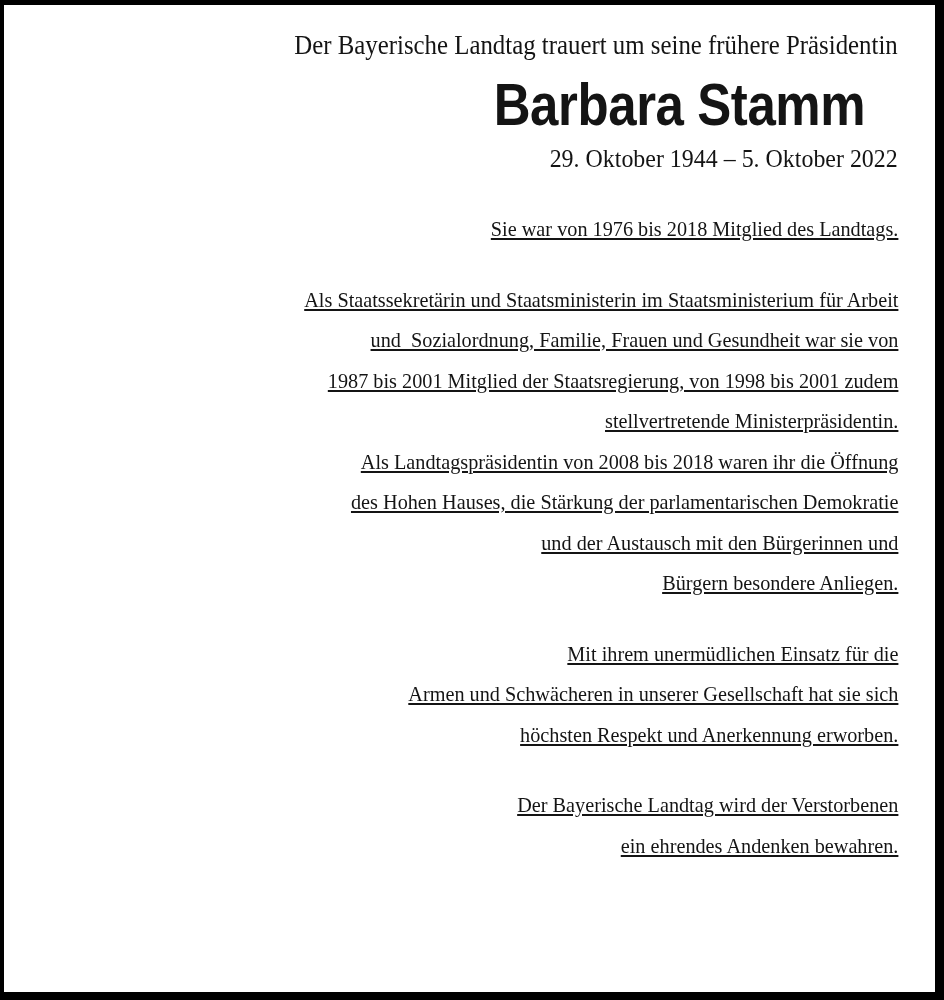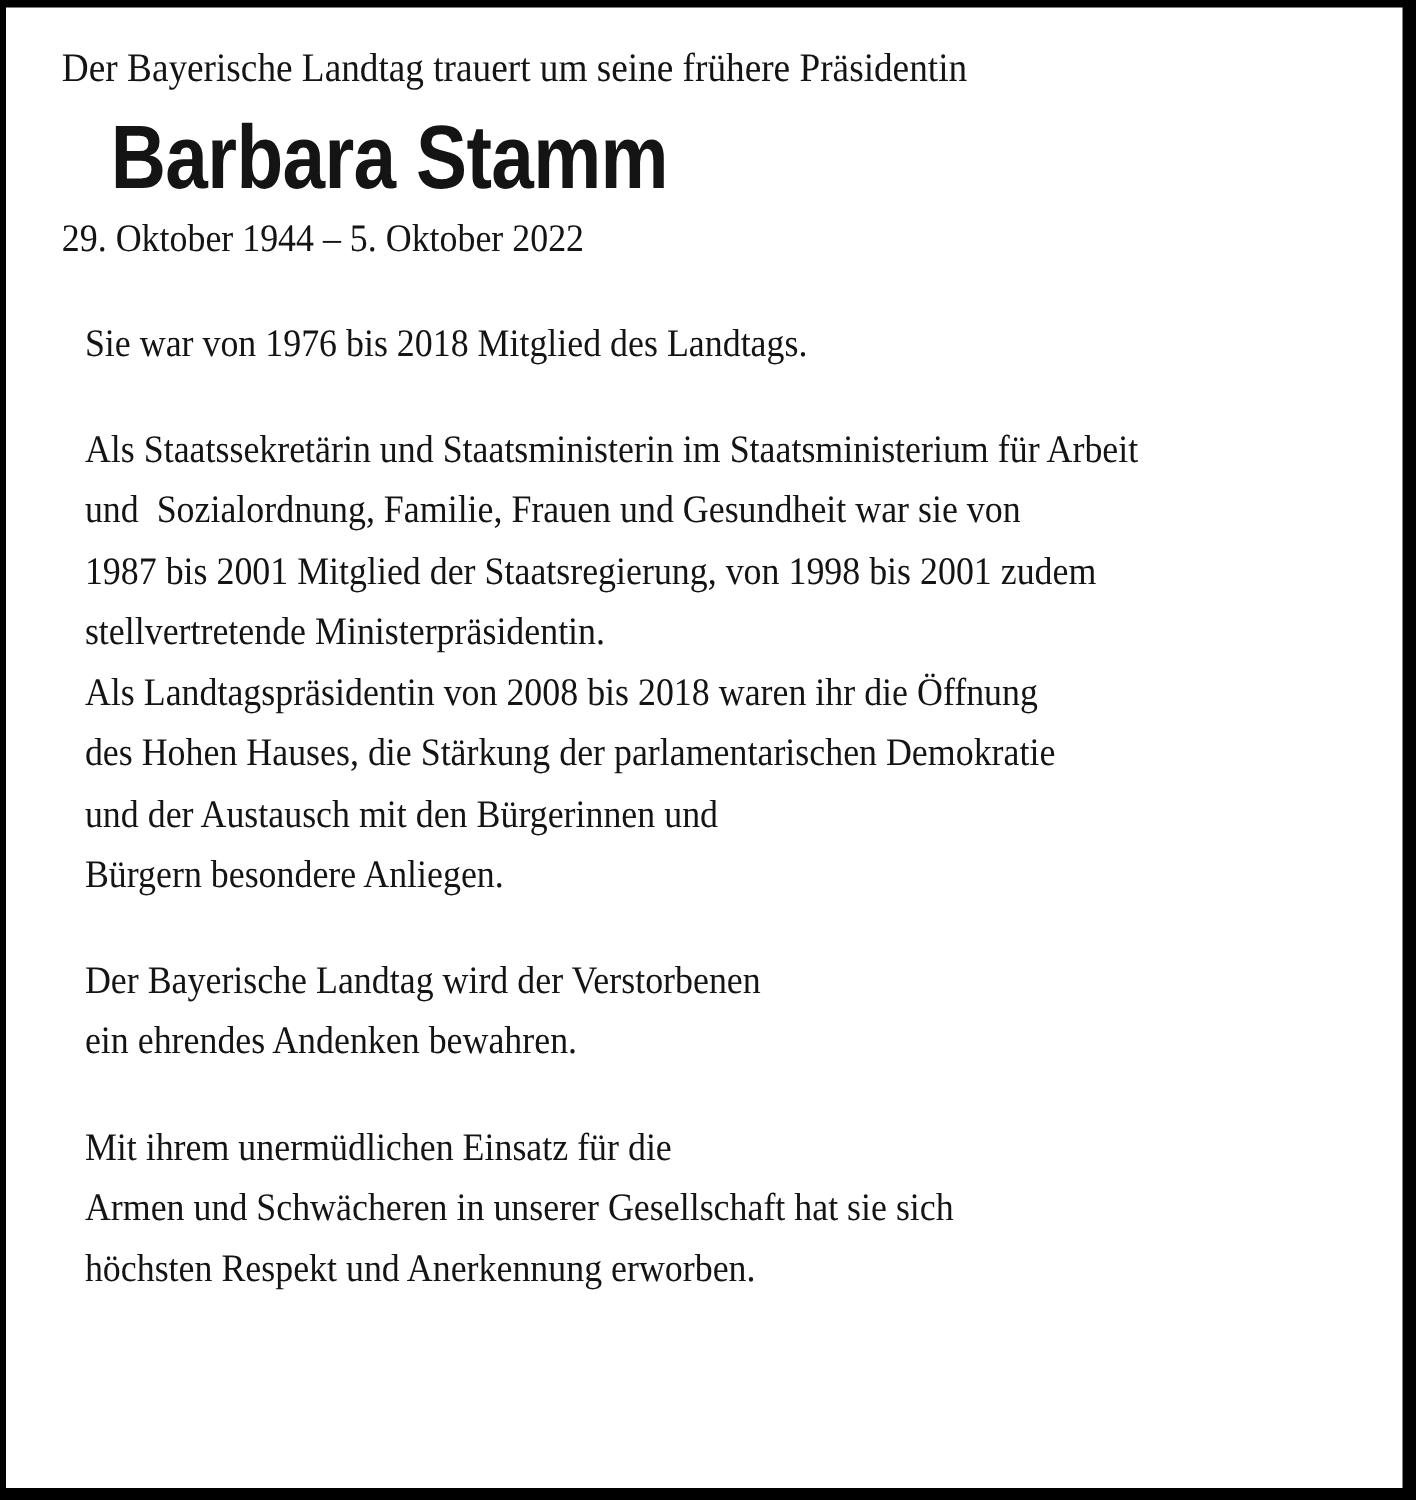--- a/index.html
+++ b/index.html
@@ -12,21 +12,21 @@
     position: relative;
     width: 944px;
     height: 1000px;
     box-sizing: border-box;
     background: #ffffff;
     border-style: solid;
     border-color: #000000;
     border-width: 5px 9px 8px 4px; 
     padding-top: 20px;
     overflow: hidden;
-    text-align: left;
+    text-align: right;
     color: #141414;
     font-family: "Liberation Serif", serif;
   }
   .serif-line {
     display: block;
     white-space: nowrap;
     transform: scaleX(0.92);
     transform-origin: 50% 50%;
   }
   .intro {
@@ -44,22 +44,23 @@
     transform: scaleX(0.85);
     transform-origin: 50% 50%;
   }
   .dates {
     font-size: 26px;
     line-height: 40px;
     margin-top: 4px;
   }
   .para {
     margin: 30px 0 0 16px;
-    font-size: 26px;
+    font-size: 22px;
     line-height: 40.5px;
+    text-decoration: underline;
   }
   .sig-name {
     font-weight: 700;
   }
 </style>
 </head>
 <body>
 
 <div class="page">
 
@@ -78,24 +79,24 @@
     <span class="serif-line">und &nbsp;Sozialordnung, Familie, Frauen und Gesundheit war sie von</span>
     <span class="serif-line">1987 bis 2001 Mitglied der Staatsregierung, von 1998 bis 2001 zudem</span>
     <span class="serif-line">stellvertretende Ministerpräsidentin.</span>
     <span class="serif-line">Als Landtagspräsidentin von 2008 bis 2018 waren ihr die Öffnung</span>
     <span class="serif-line">des Hohen Hauses, die Stärkung der parlamentarischen Demokratie</span>
     <span class="serif-line">und der Austausch mit den Bürgerinnen und</span>
     <span class="serif-line">Bürgern besondere Anliegen.</span>
   </div>
 
   <div class="para">
-    <span class="serif-line">Der Bayerische Landtag wird der Verstorbenen</span>
-    <span class="serif-line">ein ehrendes Andenken bewahren.</span>
+    <span class="serif-line">Mit ihrem unermüdlichen Einsatz für die</span>
+    <span class="serif-line">Armen und Schwächeren in unserer Gesellschaft hat sie sich</span>
+    <span class="serif-line">höchsten Respekt und Anerkennung erworben.</span>
   </div>
 
   <div class="para">
-    <span class="serif-line">Mit ihrem unermüdlichen Einsatz für die</span>
-    <span class="serif-line">Armen und Schwächeren in unserer Gesellschaft hat sie sich</span>
-    <span class="serif-line">höchsten Respekt und Anerkennung erworben.</span>
+    <span class="serif-line">Der Bayerische Landtag wird der Verstorbenen</span>
+    <span class="serif-line">ein ehrendes Andenken bewahren.</span>
   </div>
 
 
 </div>
 
 </body></html>

